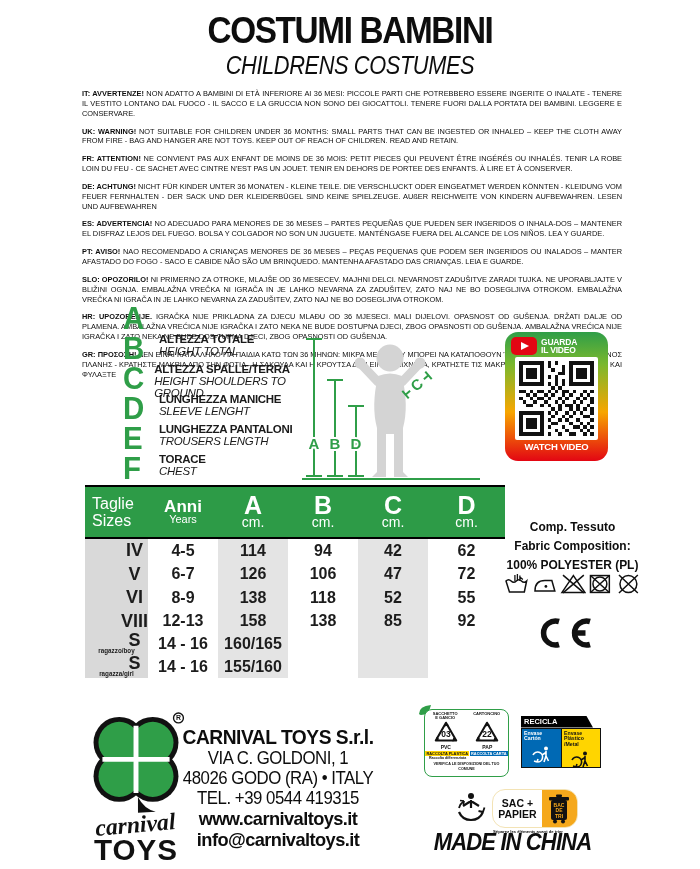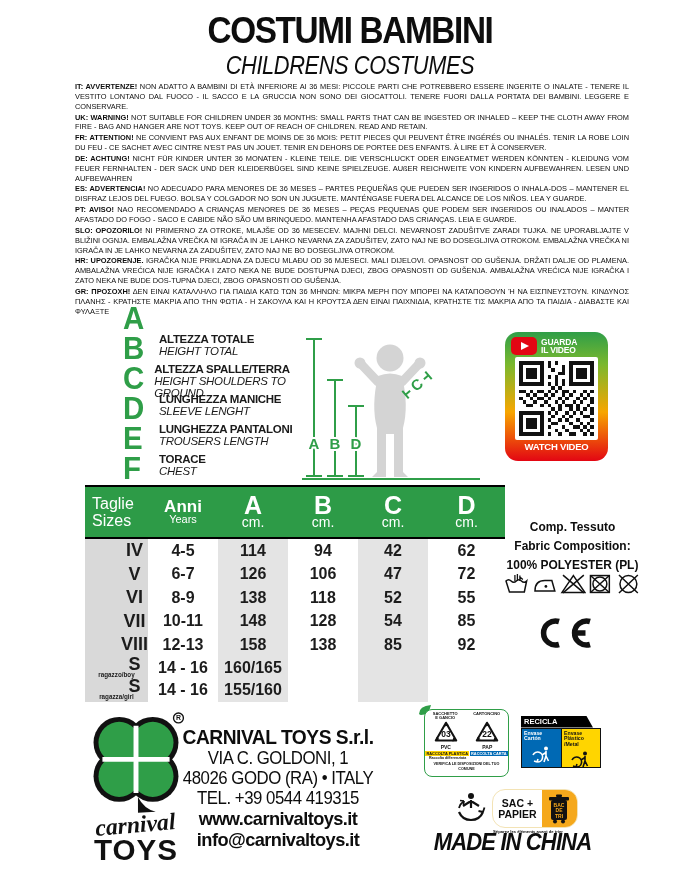--- a/index.html
+++ b/index.html
@@ -10,21 +10,21 @@
   .title{position:absolute;top:10px;left:0;width:700px;text-align:center;
          font-size:37px;font-weight:800;letter-spacing:-1.5px;color:#0d0d0d;
          transform:scaleX(.9);transform-origin:center;}
   .subtitle{position:absolute;top:50px;left:0;width:700px;text-align:center;
             font-style:italic;font-size:26px;font-weight:500;letter-spacing:-.5px;
             transform:scaleX(.84);transform-origin:center;color:#0d0d0d;}
 
   
   .warnings{position:absolute;left:74px;top:81px;width:556px;
             font-size:7.4px;line-height:9.85px;text-align:justify;color:#0d0d0d;}
-  .warn{margin:1px;}
+  .warn{margin:8px;}
   .warn b{font-weight:800;}
 
   
   .legend{position:absolute;left:123px;top:306px;width:190px;}
   .leg-item{display:flex;height:30px;align-items:flex-start;}
   .leg-letter{width:36px;font-size:31px;line-height:26px;font-weight:800;color:#2f9e48;
               transform:scaleX(.95);transform-origin:left;}
   .leg-txt{padding-top:1px;margin-top:26px;}
   .leg-l1{font-size:11.5px;font-weight:800;letter-spacing:-.3px;line-height:12px;color:#1a1a1a;}
   .leg-l2{font-size:11.5px;font-style:italic;font-weight:500;letter-spacing:-.3px;line-height:12px;color:#1a1a1a;}
@@ -292,30 +292,20 @@
           <span class="rsize">VI</span>
         </div>
       <div>8-9</div>
       <div>138</div>
       <div>118</div>
       <div>52</div>
       <div>55</div>
     </div>
     <div class="trow">
       <div>
-          <span class="rsize">VII</span>
-        </div>
-      <div>10-11</div>
-      <div>148</div>
-      <div>128</div>
-      <div>54</div>
-      <div>85</div>
-    </div>
-    <div class="trow">
-      <div>
           <span class="rsize">VIII</span>
         </div>
       <div>12-13</div>
       <div>158</div>
       <div>138</div>
       <div>85</div>
       <div>92</div>
     </div>
     <div class="trow srow">
       <div>

